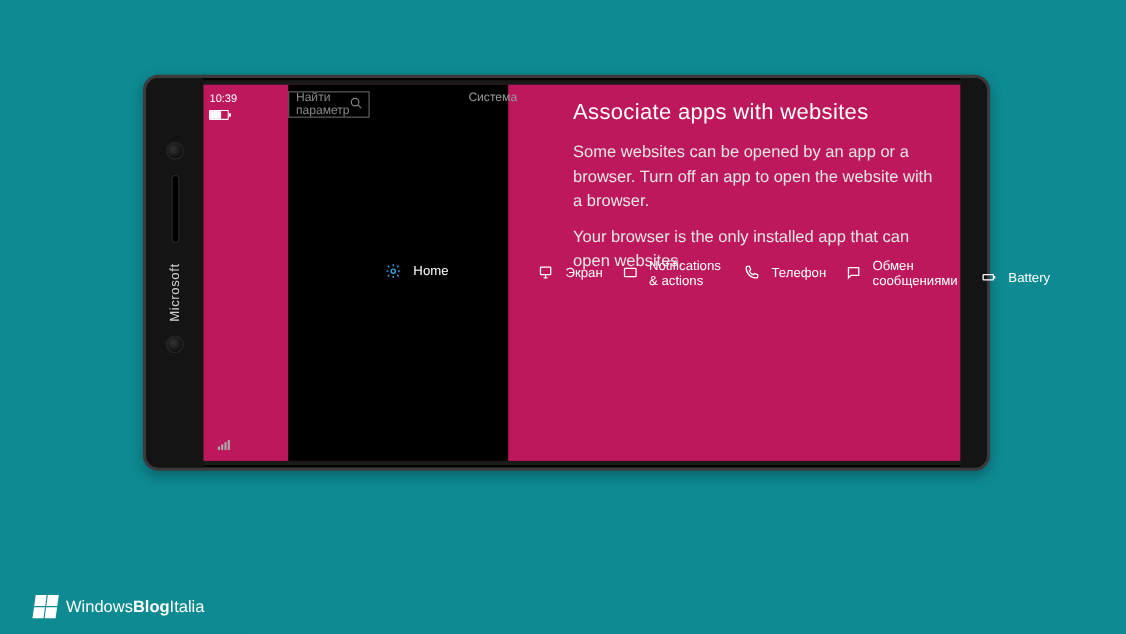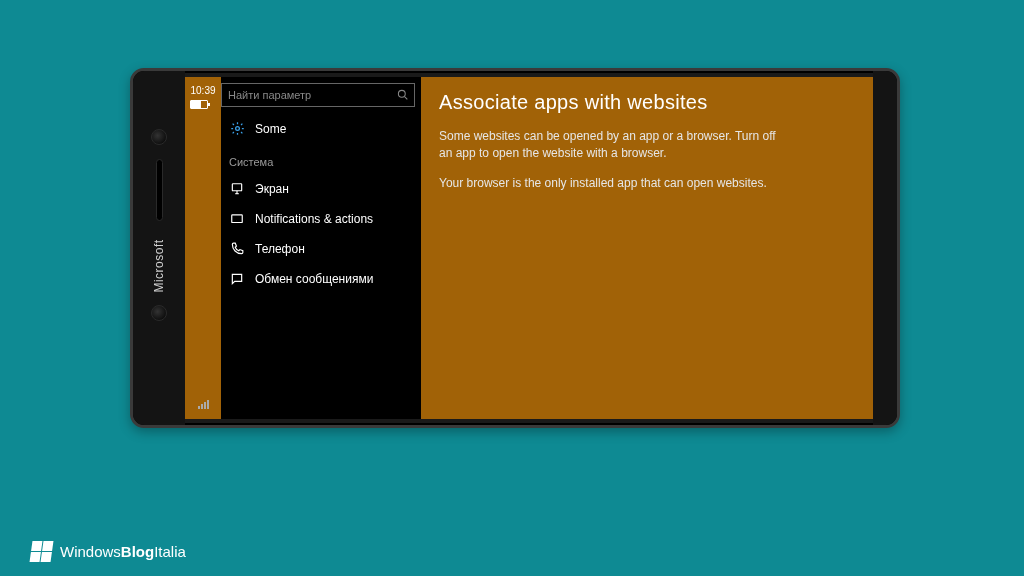--- a/index.html
+++ b/index.html
@@ -63,22 +63,23 @@
     letter-spacing: 0.5px;
     margin-top: 24px;
     white-space: nowrap;
   }
   .screen {
     position: absolute;
     left: 52px;
     right: 24px;
     top: 6px;
     bottom: 6px;
-    background: #a16207;
-    display: flex;
+    background: #be185d;
+    display: flex;
+    gap: 41px;
   }
   
   .status-rail {
     width: 36px;
     display: flex;
     flex-direction: column;
     justify-content: space-between;
     padding: 8px 0 10px 0;
     align-items: center;
   }
@@ -112,21 +113,21 @@
     font-size: 10px; color:#aaa; transform: rotate(90deg);
   }
   .bottom-icons { display:flex; flex-direction:column; gap:4px; align-items:center; }
 
   
   .sidebar {
     width: 200px;
     background: #000;
     border-right: none;
     display: flex;
-    flex-direction: column;
+    flex-direction: row;
     color: #fff;
     font-size: 12px;
   }
   .search-box {
     margin: 6px 6px 4px 0;
     border: 1px solid #666;
     height: 24px;
     display: flex;
     align-items: center;
     padding: 0 6px;
@@ -167,21 +168,21 @@
     padding: 14px 24px 0 18px;
     color: #fff;
   }
   .content-title {
     font-size: 20px;
     font-weight: 300;
     margin-bottom: 14px;
     letter-spacing: 0.3px;
   }
   .content-body {
-    font-size: 12px;
+    font-size: 15px;
     color: #e6e6e6;
     line-height: 1.45;
     max-width: 340px;
   }
   .content-body p { margin-bottom: 12px; }
   
   .watermark {
     position: absolute;
     left: 18px;
     bottom: 14px;
@@ -246,21 +247,21 @@
         </span>
       </div>
 
       <div class="nav-item nav-home">
         <span class="icon-slot">
           <svg width="15" height="15" viewBox="0 0 24 24" fill="none" stroke="#3aa0e8" stroke-width="2">
               <circle cx="12" cy="12" r="3"></circle>
               <path d="M12 2v3M12 19v3M4.2 4.2l2.1 2.1M17.7 17.7l2.1 2.1M2 12h3M19 12h3M4.2 19.8l2.1-2.1M17.7 6.3l2.1-2.1"></path>
             </svg>
         </span>
-        <span>Some</span>
+        <span>Home</span>
       </div>
 
       <div class="section-label">Система</div>
 
       <div class="nav-item">
         <span class="icon-slot">
           <svg width="14" height="14" viewBox="0 0 24 24" fill="none" stroke="#fff" stroke-width="2">
               <rect x="4" y="3" width="16" height="12" rx="1"></rect>
               <line x1="9" y1="20" x2="15" y2="20"></line>
               <line x1="12" y1="15" x2="12" y2="20"></line>
@@ -290,20 +291,29 @@
       <div class="nav-item">
         <span class="icon-slot">
           <svg width="14" height="14" viewBox="0 0 24 24" fill="none" stroke="#fff" stroke-width="2">
               <path d="M4 4h16v12H8l-4 4V4z"></path>
             </svg>
         </span>
         <span>Обмен сообщениями</span>
       </div>
 
 
+      <div class="nav-item partial">
+        <span class="icon-slot">
+          <svg width="14" height="14" viewBox="0 0 24 24" fill="none" stroke="#fff" stroke-width="2">
+              <rect x="3" y="8" width="16" height="8" rx="1"></rect>
+              <line x1="21" y1="10" x2="21" y2="14"></line>
+            </svg>
+        </span>
+        <span>Battery</span>
+      </div>
     </div>
 
     <div class="content">
       <div class="content-title">Associate apps with websites</div>
       <div class="content-body">
         <p>Some websites can be opened by an app or a browser.  Turn off an app to open the website with a browser.</p>
         <p>Your browser is the only installed app that can open websites.</p>
       </div>
     </div>
 

